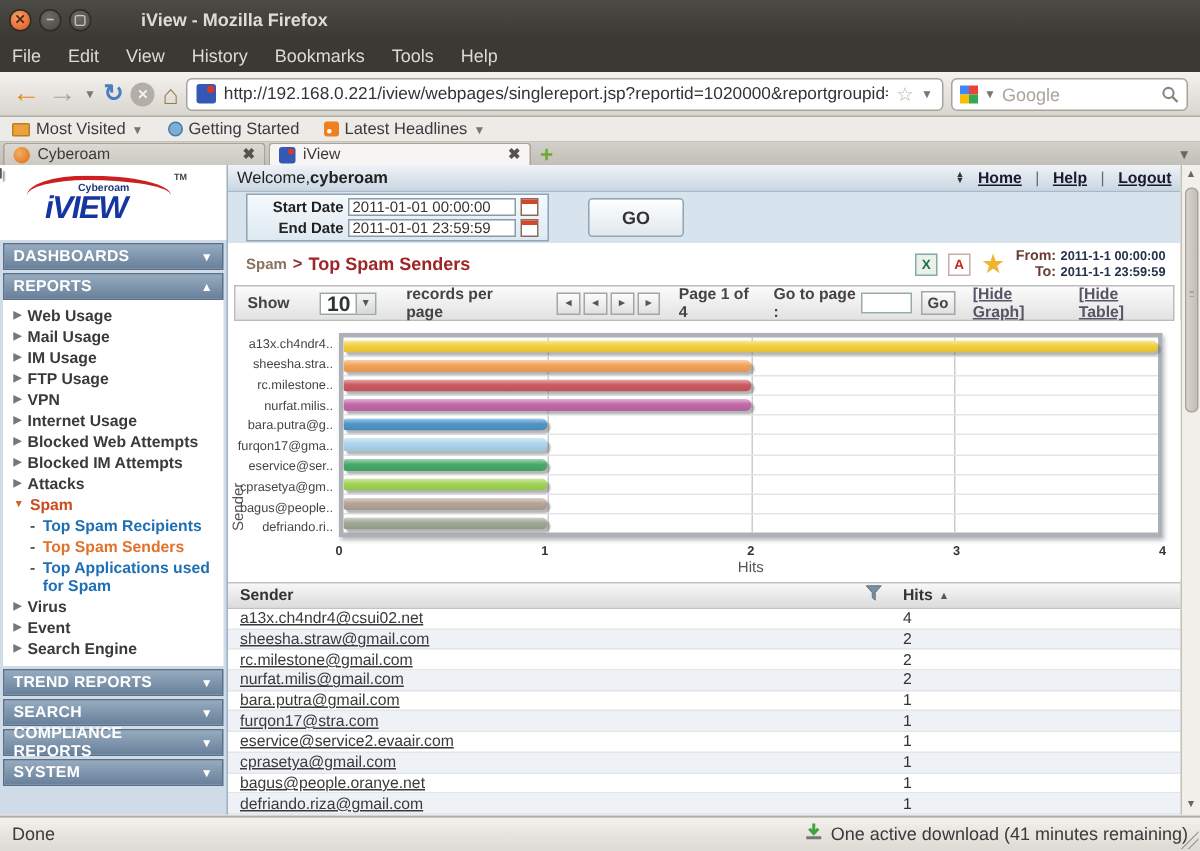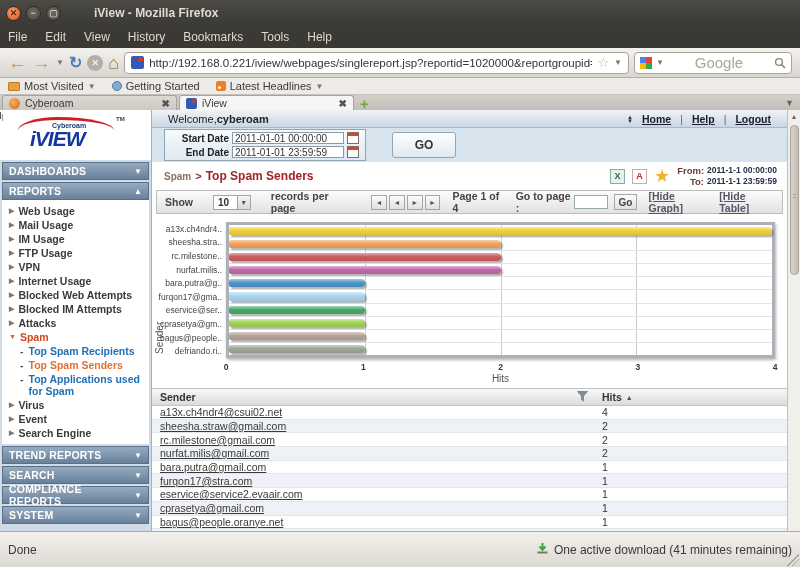--- a/index.html
+++ b/index.html
@@ -35,22 +35,22 @@
   .favicon { width:13px; height:13px; border-radius:2px; background:#3359b4; position:relative; flex:none; }
   .favicon::after { content:""; position:absolute; right:1px; top:1px; width:5px; height:5px;
     border-radius:50%; background:#d43a2a; }
   .url-text { font-size:11.5px; color:#333; white-space:nowrap; overflow:hidden; flex:1; }
   .star-ico { color:#b9b5ad; font-size:13px; flex:none; }
   .searchbar { width:158px; height:22px; background:#fff; border:1px solid #a8a49c; border-radius:4px;
     display:flex; align-items:center; padding:0 5px; gap:4px; flex:none; }
   .gicon { width:12px; height:12px; flex:none; display:grid; grid-template-columns:6px 6px; grid-template-rows:6px 6px; }
   .gicon i:nth-child(1){background:#4285f4}.gicon i:nth-child(2){background:#ea4335}
   .gicon i:nth-child(3){background:#fbbc05}.gicon i:nth-child(4){background:#34a853}
-  .searchbar input { border:none; outline:none; flex:1; min-width:0; font-size:15px; color:#444;
-    font-family:"Liberation Sans",sans-serif; background:transparent;text-align:center; }
+  .searchbar input { border:none; outline:none; flex:1; min-width:0; font-size:12px; color:#444;
+    font-family:"Liberation Sans",sans-serif; background:transparent; }
   .searchbar input::placeholder { color:#a9a59d; }
   .mag svg { display:block; }
 
   .bookmarksbar { position:absolute; top:78px; left:0; right:0; height:17px; background:#edebe7;
     border-bottom:1px solid #c6c2ba; display:flex; align-items:center; padding-left:8px; gap:16px; }
   .bm { display:flex; align-items:center; gap:4px; font-size:11px; color:#3a3a3a; }
   .folder-icon { width:12px; height:9px; background:#e8a33d; border:1px solid #c07d20; border-radius:1px; }
   .globe-icon { width:10px; height:10px; border-radius:50%; background:#7daed6; border:1px solid #4a7aa6; }
   .rss-icon { width:10px; height:10px; border-radius:2px; background:#ef8021; position:relative; }
   .rss-icon::after{content:"";position:absolute;left:2px;bottom:2px;width:3px;height:3px;border-radius:50%;background:#fff;}
@@ -93,21 +93,21 @@
   .nav-item.spam .tri { color:#d4652a; }
   .nav-sub { display:flex; gap:5px; padding:1px 4px 1px 18px; font-size:10.5px; font-weight:bold;
     color:#1f6fb5; line-height:12px; }
   .nav-sub .dash { color:#555; }
   .nav-sub.active { color:#e0722e; }
   .sidebar-fill { flex:1; }
 
   
   .main { flex:1; display:flex; flex-direction:column; background:#fff; min-width:0; }
   .welcome { height:18px; background:linear-gradient(#eff3f7,#c9d6e2); border-bottom:1px solid #a8b8c6;
-    display:flex; align-items:center; padding:0 16px; font-size:11px; color:#222; }
+    display:flex; align-items:center; padding:0 6px; font-size:11px; color:#222; }
   .welcome b { font-weight:bold; }
   .welcome-right { margin-left:auto; display:flex; align-items:center; gap:9px; font-size:10.5px; font-weight:bold; }
   .updown-icon { display:flex; flex-direction:column; line-height:4px; font-size:6px; color:#333; }
   .hlink { color:#1a1a2e; text-decoration:underline; }
   .hsep { color:#667; font-weight:normal; }
 
   .datepanel { height:34px; background:#d7e4ee; display:flex; align-items:center; padding-left:12px; gap:26px; }
   .datebox { border:1px solid #8fa5b5; background:linear-gradient(#f6fafc,#dde9f1); padding:2px 6px;
     display:flex; flex-direction:column; gap:2px; }
   .daterow { display:flex; align-items:center; gap:3px; }
@@ -131,21 +131,21 @@
     align-items:center; justify-content:center; font-size:9px; font-weight:bold; color:#c4281e; }
   .star-gold { color:#f2b javascript632; font-size:18px; color:#f0b42e; line-height:15px; }
   .fromto { display:flex; flex-direction:column; align-items:flex-end; line-height:11px; }
   .fromto .row { display:flex; gap:3px; }
   .ft-label { font-size:9.5px; font-weight:bold; color:#6a3a34; }
   .ft-value { font-size:8.5px; font-weight:bold; color:#24304a; }
 
   .ctoolbar { height:24px; margin:0 4px; border:1px solid #bcbcbc; background:linear-gradient(#fbfbfb,#e2e2e2);
     display:flex; align-items:center; padding:0 8px; gap:20px; font-size:10.5px; font-weight:bold; color:#444; }
   .rec-select { width:40px; height:15px; border:1px solid #9aa; background:#fff; display:flex; align-items:center; }
-  .rec-select .val { flex:1; padding-left:4px; font-size:10px; color:#333; }
+  .rec-select .val { flex:1; padding-left:4px; font-size:14px; color:#333; }
   .rec-select .btn { width:13px; height:100%; background:linear-gradient(#f4f4f4,#d8d8d8);
     border-left:1px solid #9aa; font-size:7px; color:#555; display:flex; align-items:center; justify-content:center; }
   .pager { margin-left:auto; display:flex; align-items:center; gap:2px; }
   .pgbtn { width:17px; height:15px; border:1px solid #a5a5a5; background:linear-gradient(#fcfcfc,#e0e0e0);
     font-size:7px; color:#555; display:flex; align-items:center; justify-content:center; gap:1px; }
   .pgbtn .bar { width:1px; height:7px; background:#555; }
   .page-text { margin:0 10px; }
   .goto-input { width:34px; height:14px; border:1px solid #9aa; background:#fff; }
   .go-small { width:24px; height:16px; border:1px solid #a5a5a5; background:linear-gradient(#fcfcfc,#e0e0e0);
     display:flex; align-items:center; justify-content:center; font-size:10px; font-weight:bold; color:#444; margin-left:4px; }
@@ -186,21 +186,21 @@
   
   .vscroll { width:13px; background:#f1efea; border-left:1px solid #c4c0b8; display:flex; flex-direction:column; align-items:center; }
   .sc-arrow { font-size:7px; color:#6a675f; padding:3px 0; }
   .sc-thumb { width:9px; height:150px; background:linear-gradient(90deg,#d8d4cd,#c2beb6); border:1px solid #a8a49c;
     border-radius:4px; margin-top:2px; position:relative; }
   .sc-thumb::after { content:""; position:absolute; left:2px; right:2px; top:68px; height:6px;
     background:repeating-linear-gradient(#a8a49c 0 1px,transparent 1px 3px); }
   .sc-fill { flex:1; }
 
   
-  .statusbar { position:absolute; bottom:0; left:0; right:0; height:36px;
+  .statusbar { position:absolute; bottom:0; left:0; right:0; height:23px;
     background:linear-gradient(#f3f1ed,#ddd9d3); border-top:1px solid #b0aca4;
     display:flex; align-items:center; padding:0 8px; font-size:12px; color:#3a3a3a; }
   .status-right { margin-left:auto; display:flex; align-items:center; gap:5px; }
   .grip { position:absolute; right:1px; bottom:1px; width:12px; height:12px;
     background:linear-gradient(135deg,transparent 50%,#a8a49c 50%,#a8a49c 55%,transparent 55%,transparent 70%,#a8a49c 70%,#a8a49c 75%,transparent 75%); }
 </style>
 </head>
 <body>
 
 <div id="app">

